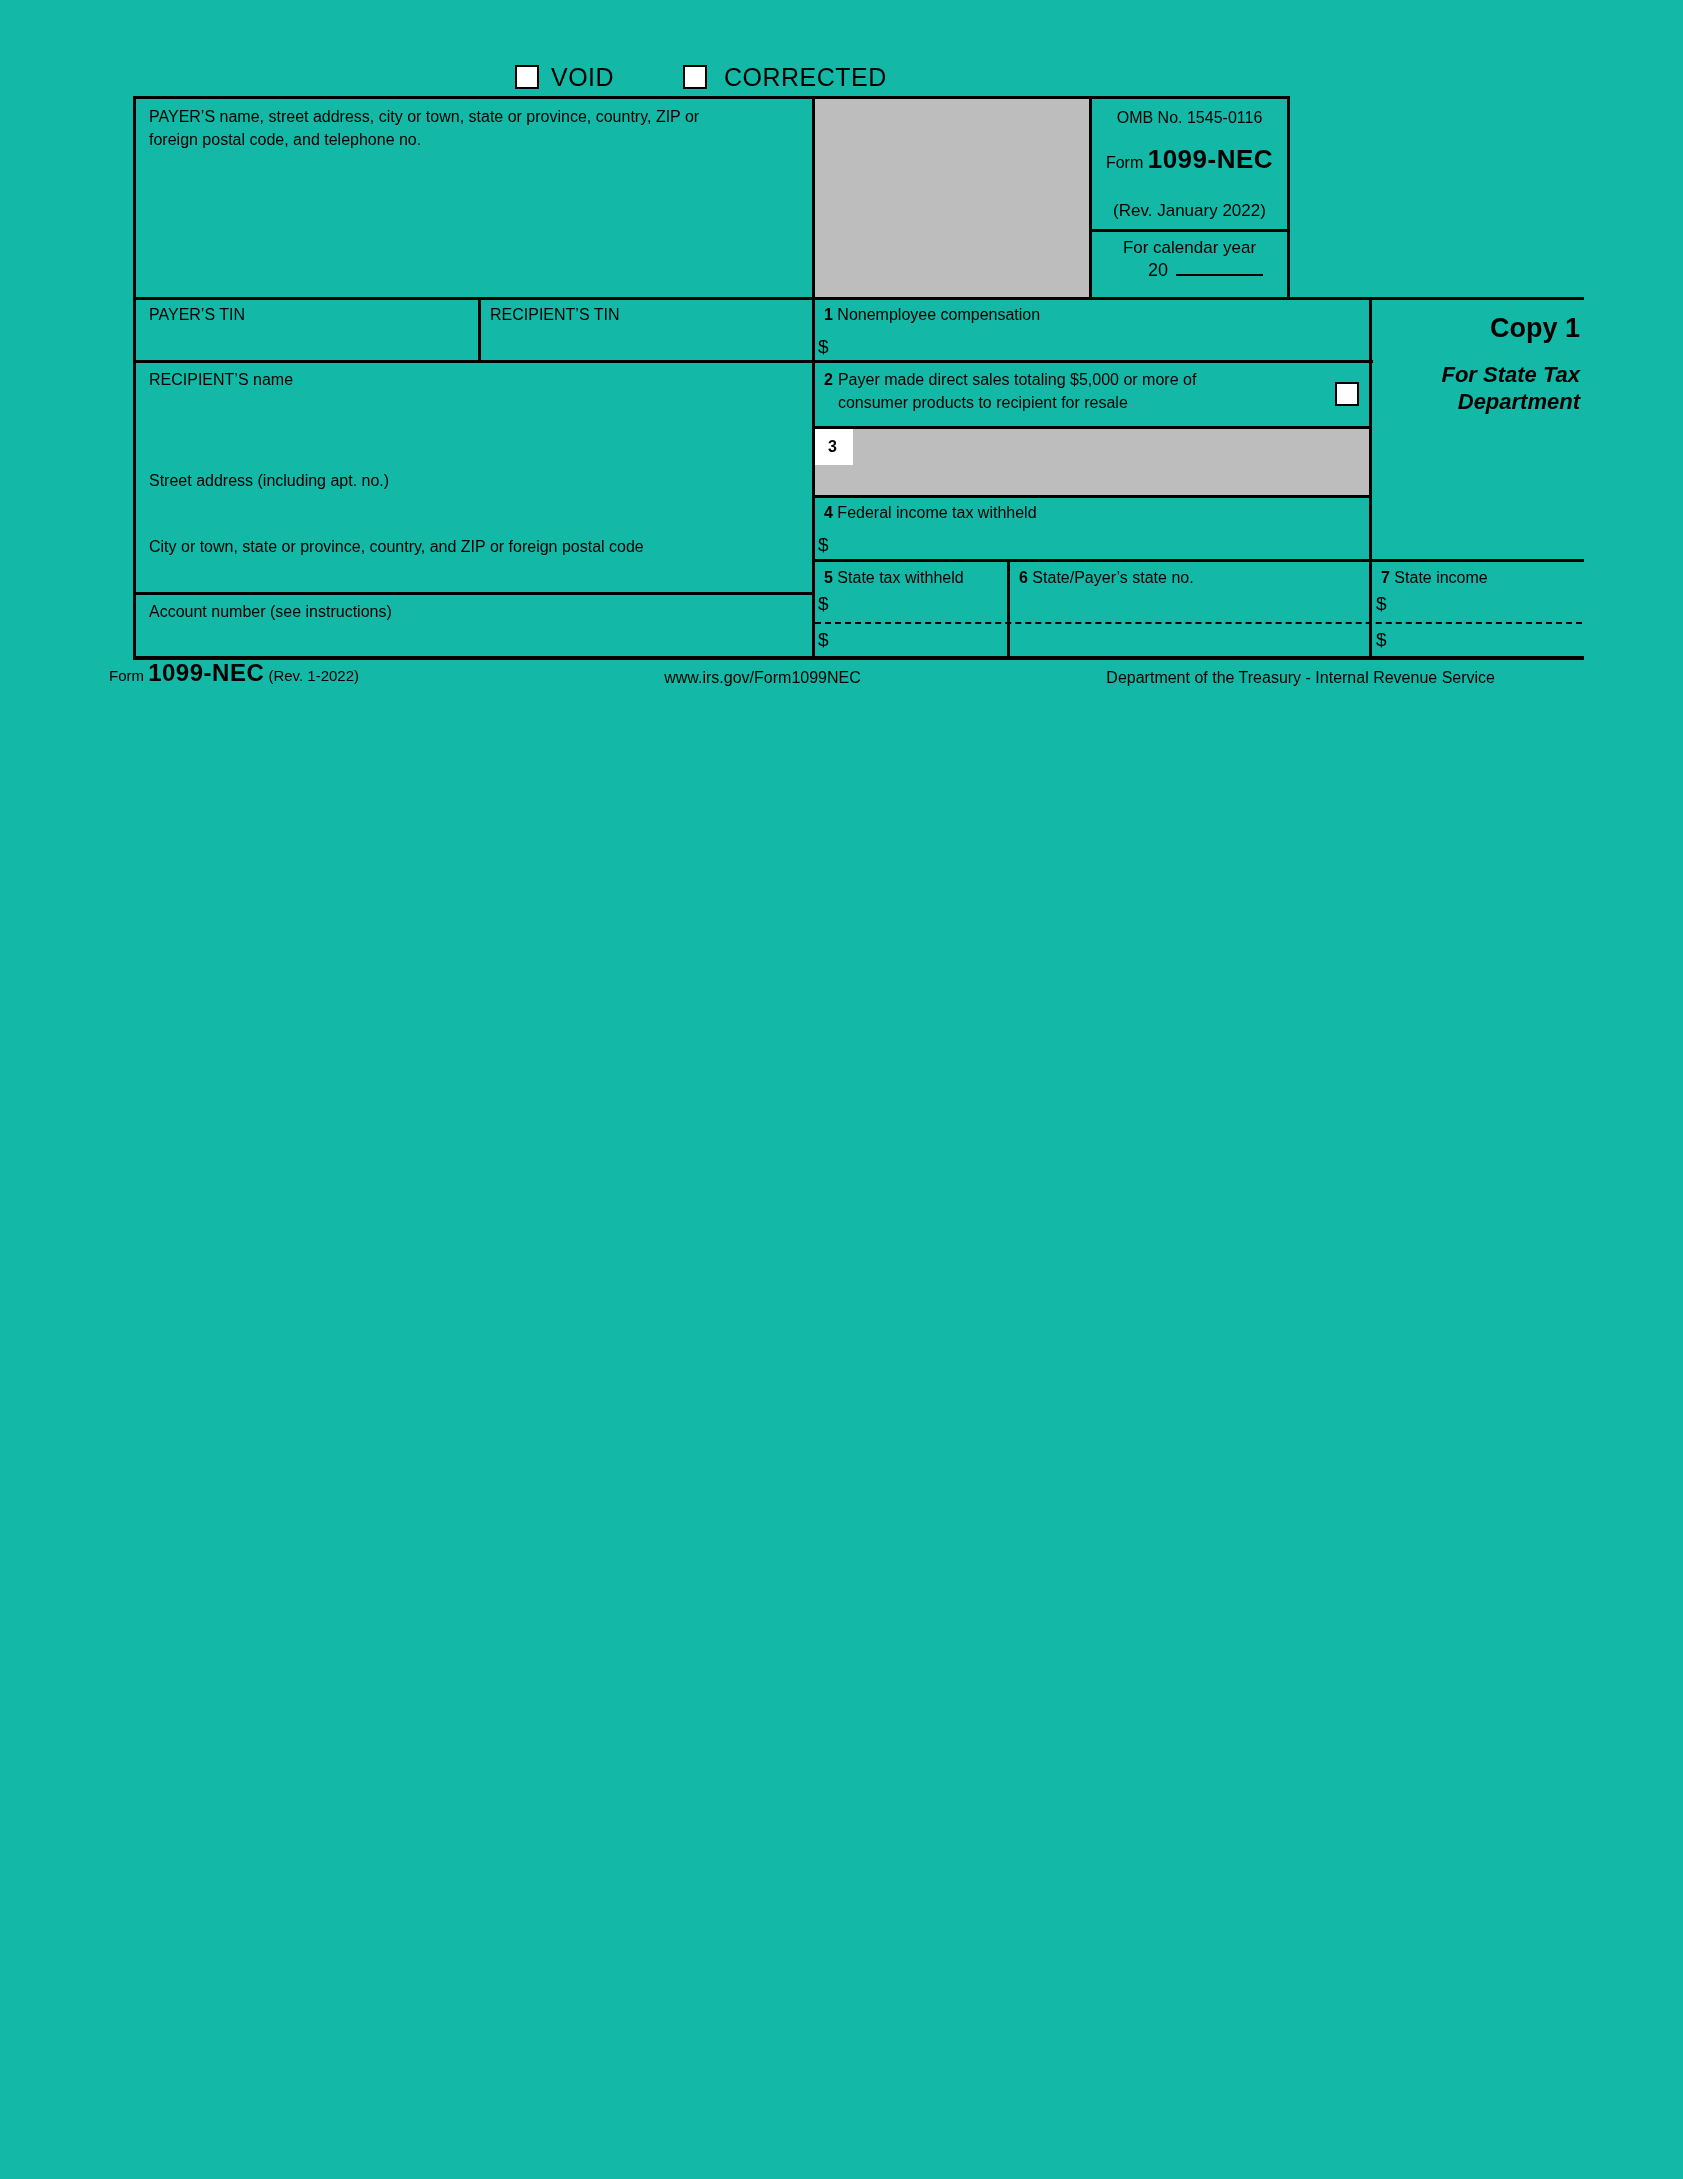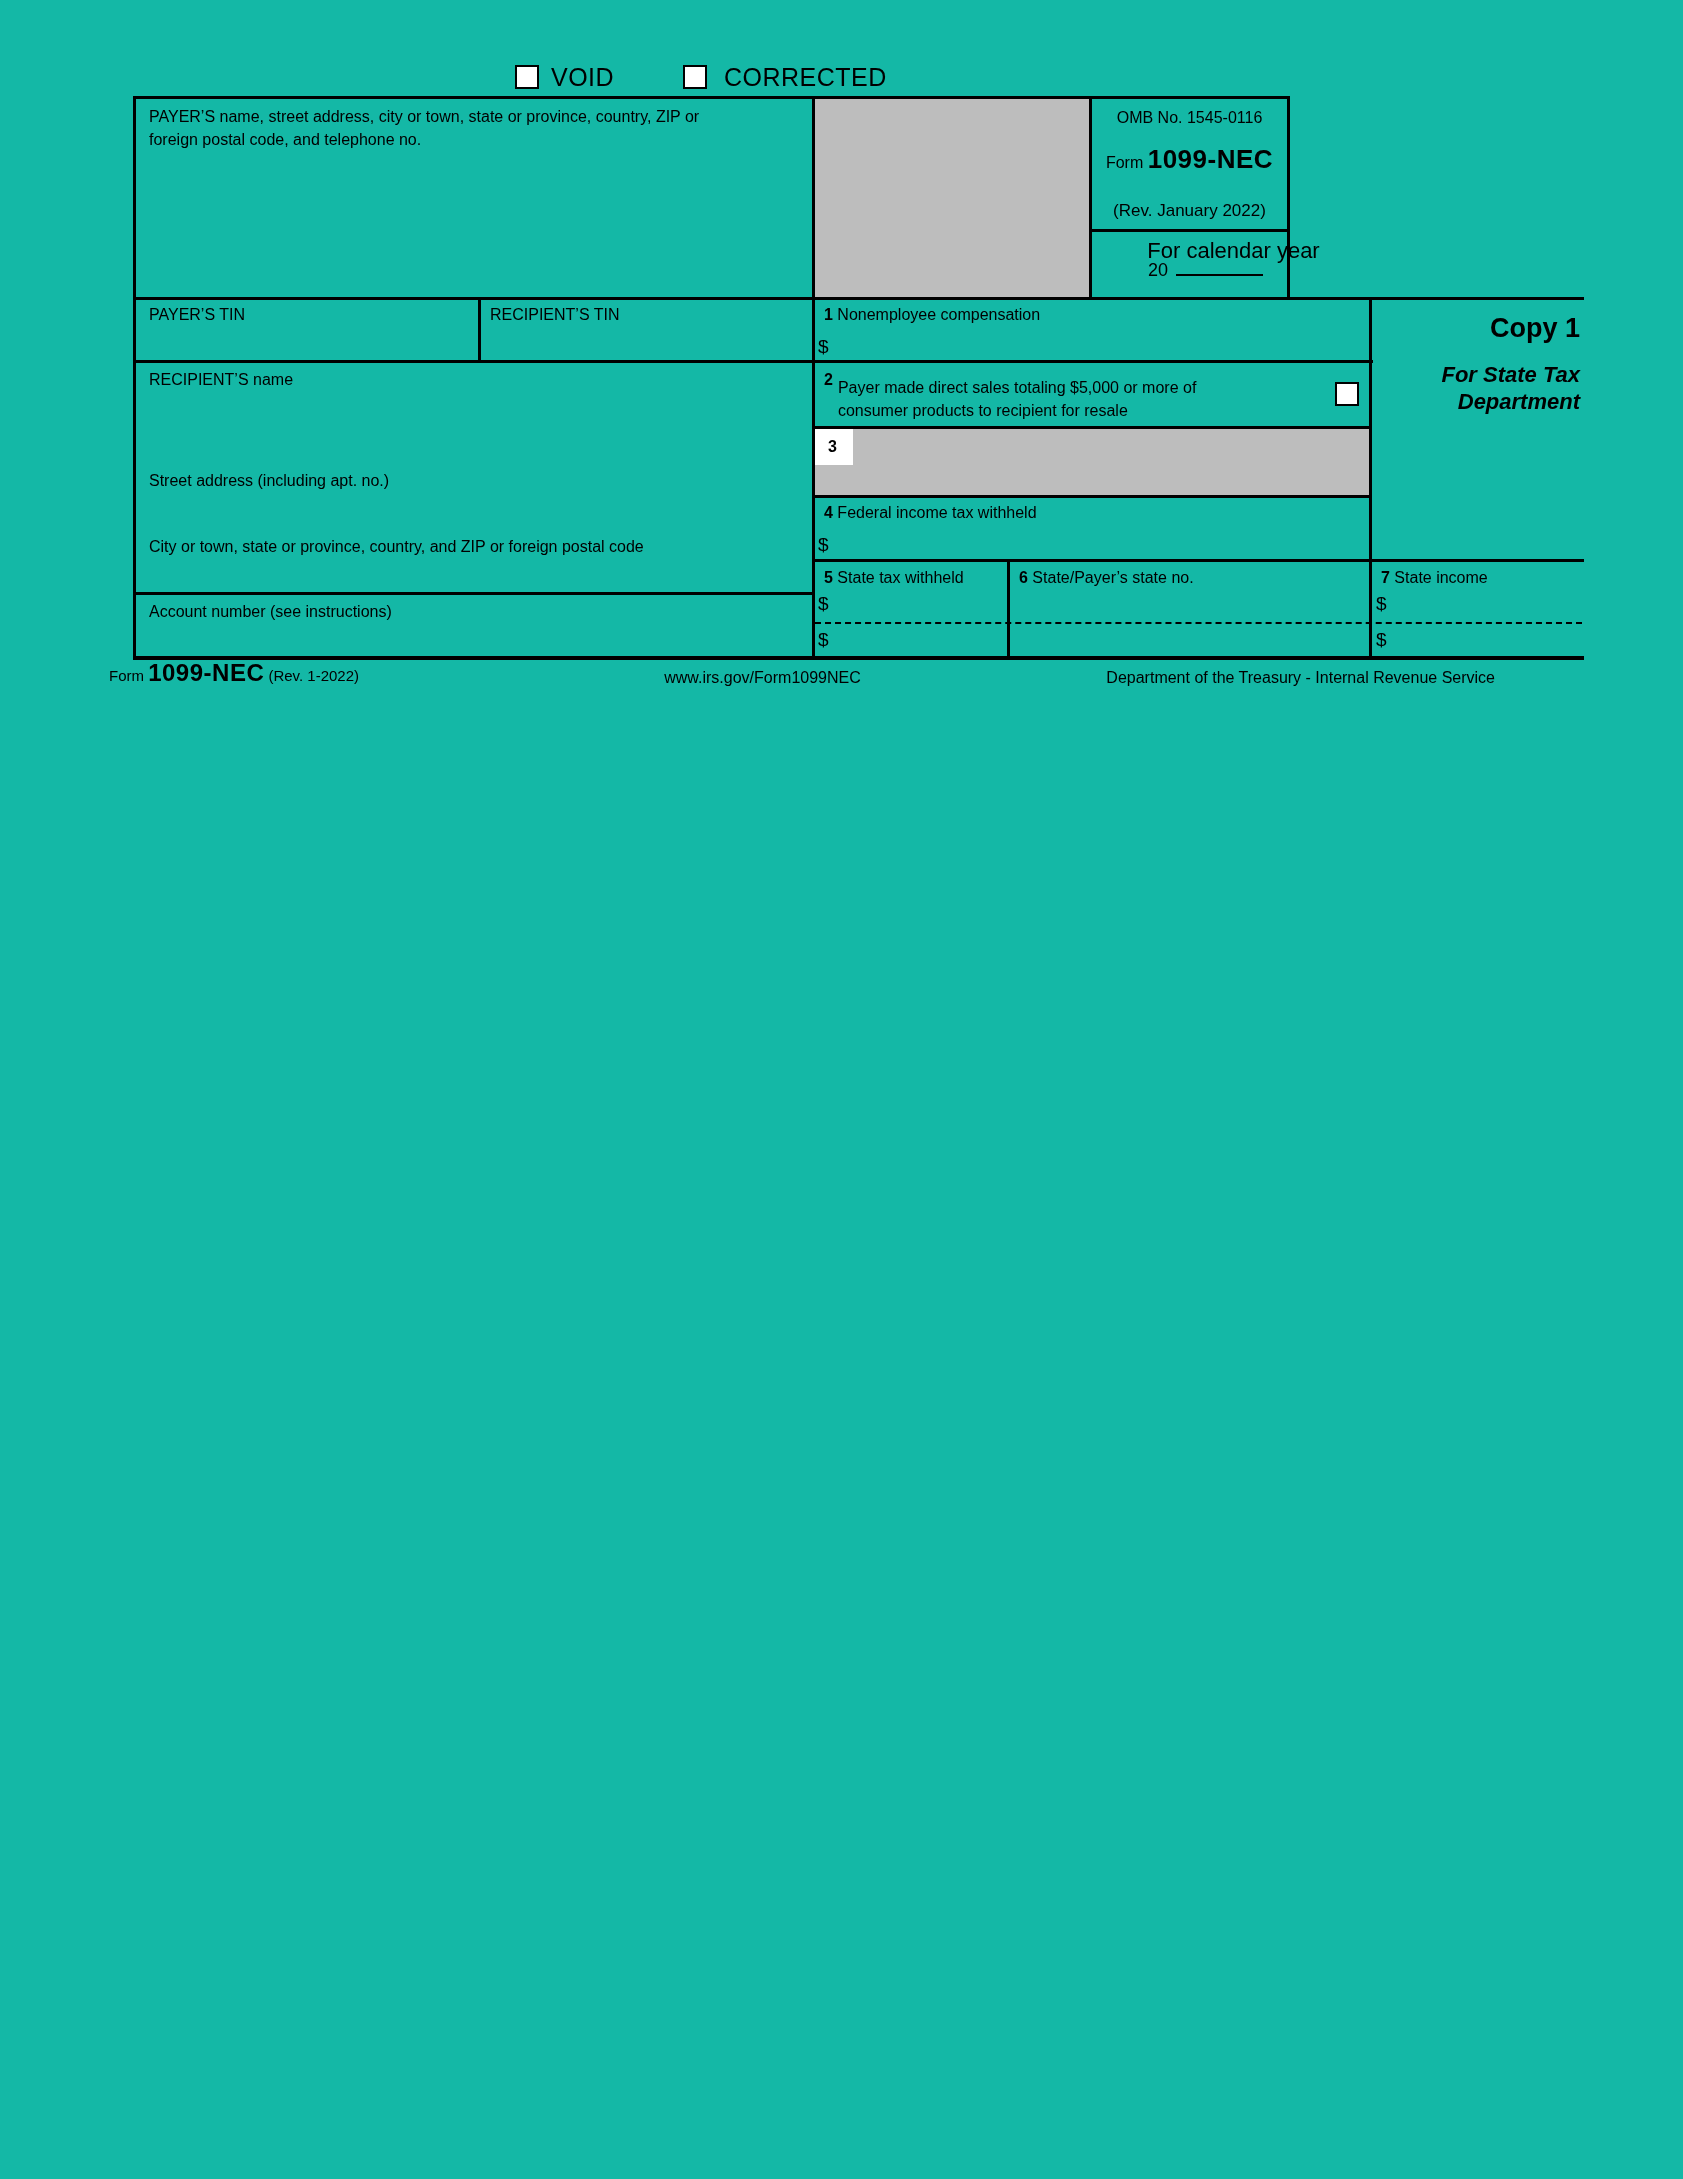--- a/index.html
+++ b/index.html
@@ -19,21 +19,21 @@
   .dollar { position:absolute; font-size:19px; line-height:1; }
 
   .cb { position:absolute; width:24px; height:24px; border:2px solid #000; background:#fff; }
   .cbl { position:absolute; font-size:25px; line-height:24px; letter-spacing:0.5px; }
 
   .omb-stack { position:absolute; left:1092px; top:96px; width:195px; text-align:center; }
   .omb-no { position:absolute; left:0; top:13px; width:100%; font-size:16px; }
   .omb-form { position:absolute; left:0; top:48px; width:100%; font-size:16px; }
   .omb-form .fnum { font-size:26px; font-weight:bold; letter-spacing:0.5px; }
   .omb-rev { position:absolute; left:0; top:105px; width:100%; font-size:17px; }
-  .omb-cal { position:absolute; left:0; top:142px; width:100%; font-size:22px;margin-left:44px; }
+  .omb-cal { position:absolute; left:0; top:142px; width:100%; font-size:17px; }
   .omb-year { position:absolute; left:16px; top:164px; width:100%; font-size:18px; }
   .year-blank { display:inline-block; width:87px; height:15px; border-bottom:2px solid #000; margin-left:8px; }
 
   .form-title { position:absolute; left:1287px; top:162px; width:297px; text-align:right;
                 font-size:28px; font-weight:bold; line-height:31px; }
   .copy-block { position:absolute; left:1376px; top:313px; width:204px; text-align:right; }
   .copy-label { font-size:27px; font-weight:bold; }
   .copy-for { position:absolute; right:0; top:48px; font-size:22px; font-weight:bold; line-height:27px; white-space:nowrap; text-align:right;font-style:italic; }
 
   .footer-left { position:absolute; left:109px; top:659px; font-size:15px; }
@@ -108,21 +108,21 @@
 
   <div class="lbl" style="left:149px; top:368px;">RECIPIENT’S name</div>
   <div class="field" style="left:139px; top:391px; width:669px; height:71px;"></div>
   <div class="lbl" style="left:149px; top:469px;">Street address (including apt. no.)</div>
   <div class="field" style="left:139px; top:492px; width:669px; height:38px;"></div>
   <div class="lbl" style="left:149px; top:535px;">City or town, state or province, country, and ZIP or foreign postal code</div>
   <div class="field" style="left:139px; top:557px; width:669px; height:32px;"></div>
 
   <div class="lbl wrap" style="left:824px; top:368px; width:465px; display:flex; gap:5px;">
       <span class="num">2</span>
-      <span style="width:416px; display:inline-block;margin-top:8px;">Payer made direct sales totaling $5,000 or more of consumer products to recipient for resale</span>
+      <span style="width:416px; display:inline-block;">Payer made direct sales totaling $5,000 or more of consumer products to recipient for resale</span>
     </div>
   <div class="cb" style="left:1335px; top:382px;"></div>
 
   <div class="lbl num" style="left:828px; top:435px;">3</div>
 
   <div class="lbl" style="left:824px; top:501px;"><span class="num">4</span> <span>Federal income tax withheld</span></div>
   <div class="dollar" style="left:818px; top:535px;">$</div>
   <div class="field" style="left:840px; top:532px; width:523px; height:24px;"></div>
 
   <div class="lbl" style="left:824px; top:566px;"><span class="num">5</span> <span>State tax withheld</span></div>

